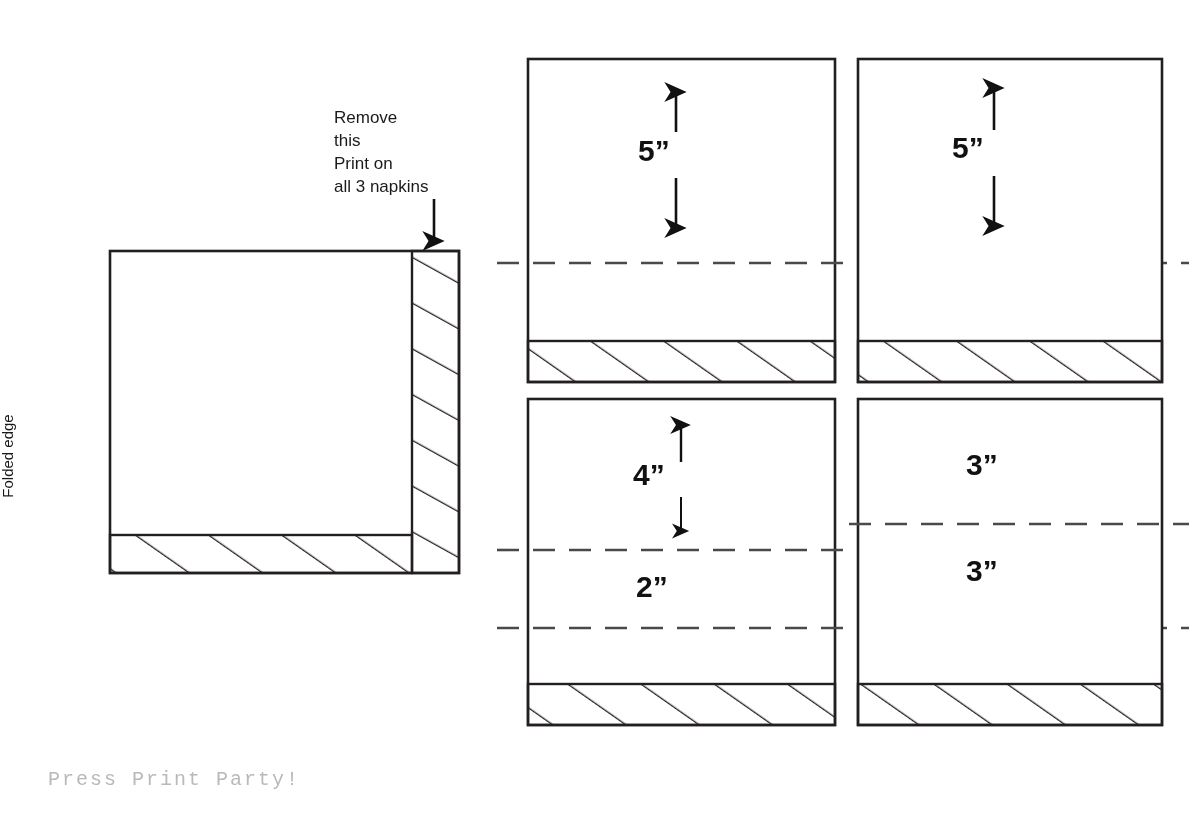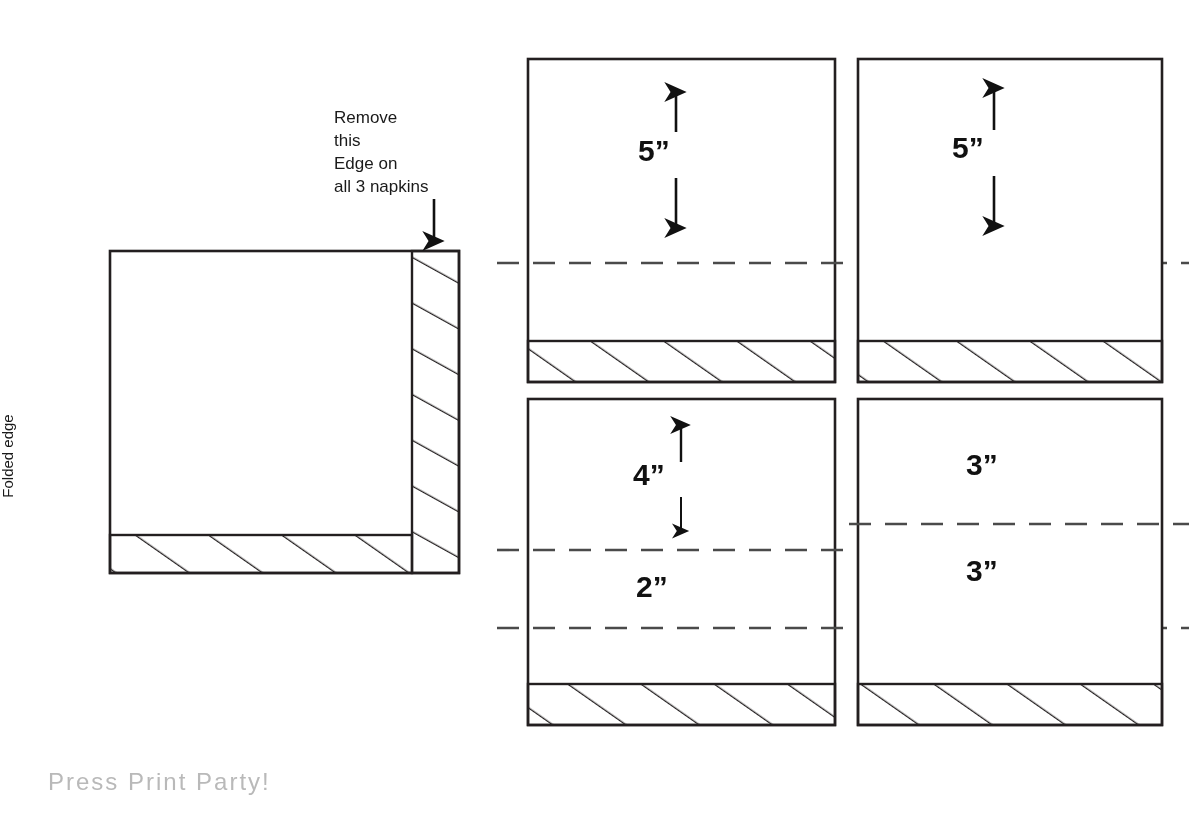--- a/index.html
+++ b/index.html
@@ -57,22 +57,22 @@
     font-weight: 700;
     font-size: 30px;
     color: #111111;
     white-space: nowrap;
     letter-spacing: 0px;
   }
   #watermark {
     position: absolute;
     left: 48px;
     top: 768px;
-    font-family: Liberation Sans, sans-serif;
-    font-size: 24px;
+    font-family: Liberation Mono, monospace;
+    font-size: 20px;
     color: #b9b9b9;
     letter-spacing: 2px;
     white-space: nowrap;
   }
 </style>
 </head>
 <body>
 
 <div id="diagram-root">
 
@@ -169,21 +169,21 @@
         <rect x="829" y="684" width="304" height="41" fill="url(#hatchBand)"></rect>
       </g>
       <rect x="829" y="684" width="304" height="41" fill="none" stroke="#231f20" stroke-width="2.4"></rect>
     </g>
 
   </svg>
 
   <div class="note-text" id="remove-note">
     <div>Remove</div>
     <div>this</div>
-    <div>Edge on</div>
+    <div>Print on</div>
     <div>all 3 napkins</div>
   </div>
 
   <div class="folded-label">Folded edge</div>
 
   <div class="dim-label" style="left:638px; top:134px;">5”</div>
 
   <div class="dim-label" style="left:952px; top:131px;">5”</div>
 
   <div class="dim-label" style="left:633px; top:458px;">4”</div>

